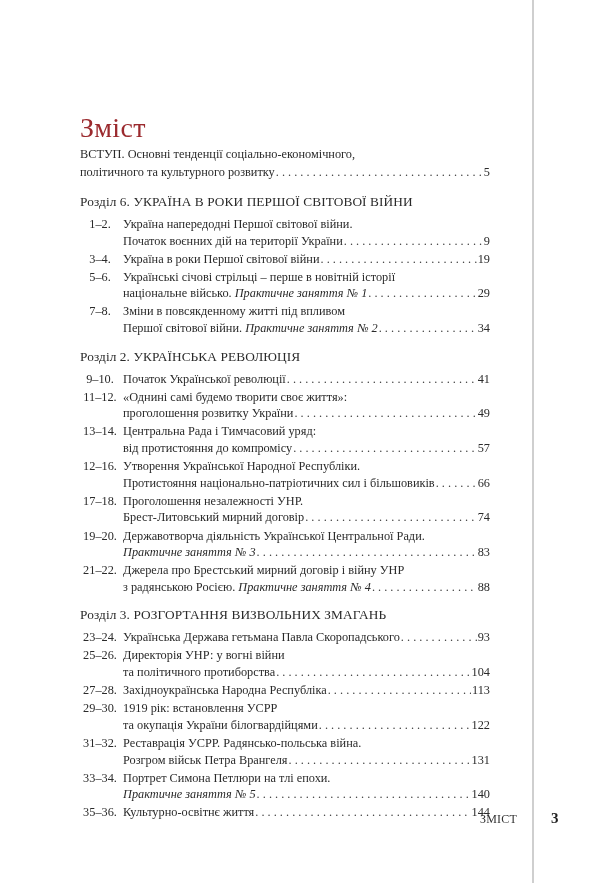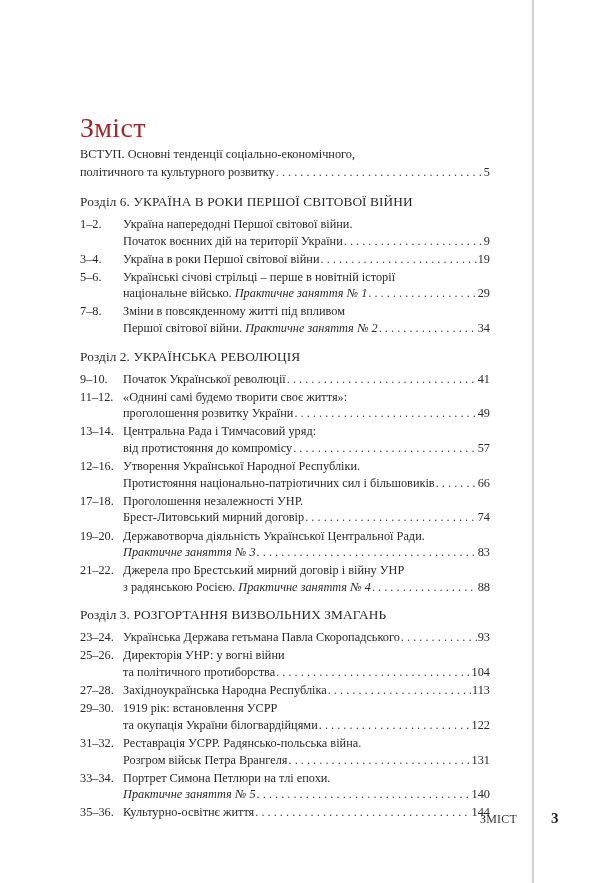--- a/index.html
+++ b/index.html
@@ -12,21 +12,21 @@
   }
   .title {
     position: absolute; left: 80px; top: 112px; font-size: 28px; color: #9b2a2e;
     letter-spacing: 0.3px; line-height: 32px;
   }
   .toc { position: absolute; left: 80px; top: 146px; width: 410px; font-size: 12.3px; }
   .intro { line-height: 17.5px; margin-bottom: 12px; }
   .section-head { font-size: 13.3px; line-height: 18px; margin: 0 0 5px 0; letter-spacing: 0.1px; }
   .section { margin-bottom: 11px; }
   .entry { display: flex; line-height: 16.6px; margin-bottom: 1.5px; }
-  .num { width: 40px; flex: none; text-align: left; padding-right: 3px; white-space: nowrap; }
+  .num { width: 40px; flex: none; text-align: center; padding-right: 3px; white-space: nowrap; }
   .body { flex: 1; min-width: 0; }
   .line { display: flex; align-items: center; white-space: nowrap; }
   .line .txt { flex: none; }
   .line .dots { flex: 1; overflow: hidden; white-space: nowrap; margin: 0 1px; letter-spacing: 1.6px; color: #444; }
   .line .dots::before { content: ". . . . . . . . . . . . . . . . . . . . . . . . . . . . . . . . . . . . . . . . . . . . . . . . . . . . . . . . . . . . . . . . . . . . . . . . . . . . . . . . . . . . . . . . . . . . . . . . . . . . . . . . . . . . . . . . . . . . . . . . . . . . . . . . . . . . . . . . . . . . . . . . . . . . . . . . . ."; letter-spacing: 0; }
   .line .page { flex: none; }
   em { font-style: italic; }
   .intro .line .dots, .entry .line .dots { }
   .footer-label {
     position: absolute; left: 480px; top: 812px; font-size: 12px; letter-spacing: 0.2px; color: #333;

